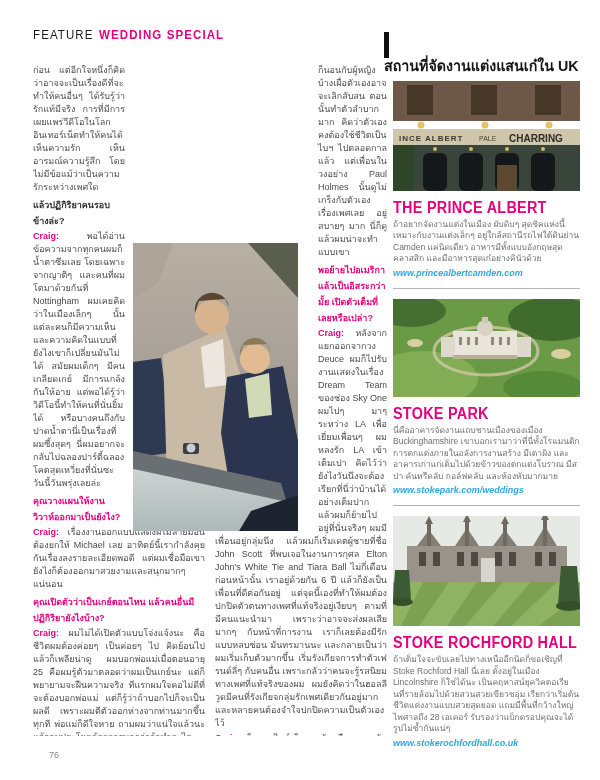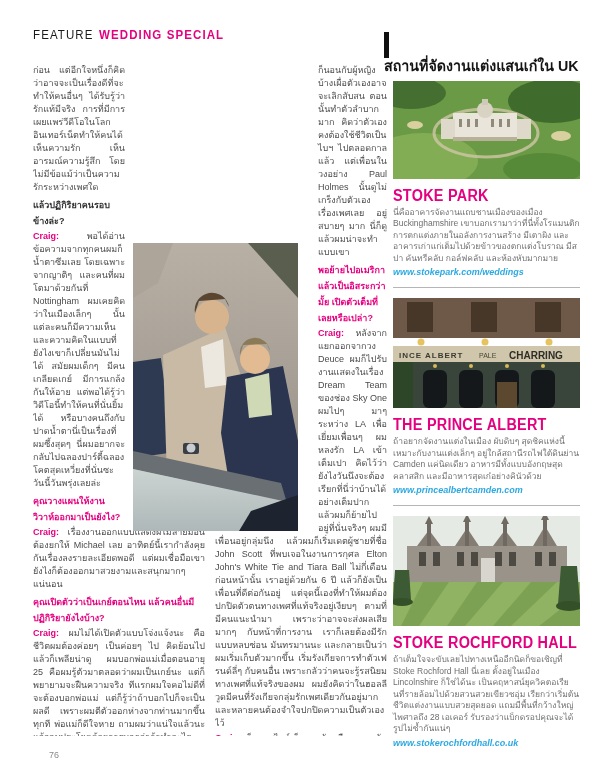--- a/index.html
+++ b/index.html
@@ -105,20 +105,57 @@
     </svg>
   </div>
 
   <div class="sidebar">
     <div class="sb-head">
       <div class="sb-bar"></div>
       <div class="sb-title">สถานที่จัดงานแต่งแสนเก๋ใน UK</div>
     </div>
 
     <div class="venue">
+      <svg class="venue-photo" width="187" height="110" viewBox="0 0 187 110">
+        <rect width="187" height="40" fill="#6e5848"></rect>
+        <rect x="14" y="4" width="26" height="30" fill="#473728"></rect>
+        <rect x="78" y="4" width="26" height="30" fill="#473728"></rect>
+        <rect x="142" y="4" width="26" height="30" fill="#473728"></rect>
+        <g fill="#e6c35f">
+          <circle cx="28" cy="44" r="3.5"></circle>
+            <circle cx="92" cy="44" r="3.5"></circle>
+            <circle cx="156" cy="44" r="3.5"></circle>
+        </g>
+        <rect x="0" y="48" width="187" height="16" fill="#cfc6ac"></rect>
+        <text x="6" y="60" font-size="8" fill="#3c3a30" font-weight="bold" letter-spacing="1">INCE ALBERT</text>
+        <text x="86" y="60" font-size="7" fill="#4a4638">PALE</text>
+        <text x="116" y="61" font-size="10" fill="#2f2d26" font-weight="bold">CHARRING</text>
+        <rect x="0" y="64" width="187" height="46" fill="#39453a"></rect>
+        <rect x="0" y="64" width="20" height="46" fill="#2d4628"></rect>
+        <g fill="#14181a">
+          <rect x="30" y="72" width="24" height="38" rx="6"></rect>
+          <rect x="66" y="72" width="24" height="38" rx="6"></rect>
+          <rect x="102" y="72" width="24" height="38" rx="6"></rect>
+          <rect x="138" y="72" width="24" height="38" rx="6"></rect>
+        </g>
+        <rect x="104" y="84" width="20" height="26" fill="#6e5434" opacity="0.8"></rect>
+        <g fill="#d8b95c">
+            <circle cx="42" cy="68" r="2"></circle>
+            <circle cx="78" cy="68" r="2"></circle>
+            <circle cx="114" cy="68" r="2"></circle>
+            <circle cx="150" cy="68" r="2"></circle>
+          </g>
+      </svg>
+      <h3 class="venue-name">THE PRINCE ALBERT</h3>
+      <p class="venue-desc">ถ้าอยากจัดงานแต่งในเมือง ผับดิบๆ สุดชิคแห่งนี้เหมาะกับงานแต่งเล็กๆ อยู่ใกล้สถานีรถไฟใต้ดินย่าน Camden แค่นิดเดียว อาหารมีทั้งแบบอังกฤษสุดคลาสสิก และมีอาหารสุดเก๋อย่างคินัวด้วย</p>
+      <a href="#" class="venue-url">www.princealbertcamden.com</a>
+      <hr class="divider">
+    </div>
+
+    <div class="venue">
       <svg class="venue-photo" width="187" height="98" viewBox="0 0 187 98">
         <rect width="187" height="98" fill="#6a9a45"></rect>
         <ellipse cx="30" cy="80" rx="55" ry="28" fill="#82ad55"></ellipse>
         <ellipse cx="160" cy="20" rx="45" ry="22" fill="#3f6b2c"></ellipse>
         <ellipse cx="18" cy="12" rx="35" ry="16" fill="#456f31"></ellipse>
         <ellipse cx="150" cy="88" rx="40" ry="16" fill="#578a38"></ellipse>
         <ellipse cx="168" cy="55" rx="10" ry="5" fill="#d9d09f"></ellipse>
         <ellipse cx="22" cy="44" rx="8" ry="4" fill="#d9d09f"></ellipse>
         <ellipse cx="93" cy="52" rx="52" ry="24" fill="none" stroke="#cfc7a6" stroke-width="3" opacity="0.8"></ellipse>
         <rect x="60" y="32" width="64" height="26" fill="#e9e5da"></rect>
@@ -137,57 +174,20 @@
         <rect x="60" y="56" width="64" height="4" fill="#b9b09a"></rect>
       </svg>
       <h3 class="venue-name">STOKE PARK</h3>
       <p class="venue-desc">นี่คืออาคารจัดงานแถบชานเมืองของเมือง Buckinghamshire เขาบอกเรามาว่าที่นี่ทั้งโรแมนติก การตกแต่งภายในอลังการงานสร้าง มีเตาผิง และอาคารเก่าแก่เต็มไปด้วยข้าวของตกแต่งโบราณ มีสปา คันทรีคลับ กอล์ฟคลับ และห้องหับมากมาย</p>
       <a href="#" class="venue-url">www.stokepark.com/weddings</a>
       <hr class="divider">
     </div>
 
     <div class="venue">
       <svg class="venue-photo" width="187" height="110" viewBox="0 0 187 110">
-        <rect width="187" height="40" fill="#6e5848"></rect>
-        <rect x="14" y="4" width="26" height="30" fill="#473728"></rect>
-        <rect x="78" y="4" width="26" height="30" fill="#473728"></rect>
-        <rect x="142" y="4" width="26" height="30" fill="#473728"></rect>
-        <g fill="#e6c35f">
-          <circle cx="28" cy="44" r="3.5"></circle>
-            <circle cx="92" cy="44" r="3.5"></circle>
-            <circle cx="156" cy="44" r="3.5"></circle>
-        </g>
-        <rect x="0" y="48" width="187" height="16" fill="#cfc6ac"></rect>
-        <text x="6" y="60" font-size="8" fill="#3c3a30" font-weight="bold" letter-spacing="1">INCE ALBERT</text>
-        <text x="86" y="60" font-size="7" fill="#4a4638">PALE</text>
-        <text x="116" y="61" font-size="10" fill="#2f2d26" font-weight="bold">CHARRING</text>
-        <rect x="0" y="64" width="187" height="46" fill="#39453a"></rect>
-        <rect x="0" y="64" width="20" height="46" fill="#2d4628"></rect>
-        <g fill="#14181a">
-          <rect x="30" y="72" width="24" height="38" rx="6"></rect>
-          <rect x="66" y="72" width="24" height="38" rx="6"></rect>
-          <rect x="102" y="72" width="24" height="38" rx="6"></rect>
-          <rect x="138" y="72" width="24" height="38" rx="6"></rect>
-        </g>
-        <rect x="104" y="84" width="20" height="26" fill="#6e5434" opacity="0.8"></rect>
-        <g fill="#d8b95c">
-            <circle cx="42" cy="68" r="2"></circle>
-            <circle cx="78" cy="68" r="2"></circle>
-            <circle cx="114" cy="68" r="2"></circle>
-            <circle cx="150" cy="68" r="2"></circle>
-          </g>
-      </svg>
-      <h3 class="venue-name">THE PRINCE ALBERT</h3>
-      <p class="venue-desc">ถ้าอยากจัดงานแต่งในเมือง ผับดิบๆ สุดชิคแห่งนี้เหมาะกับงานแต่งเล็กๆ อยู่ใกล้สถานีรถไฟใต้ดินย่าน Camden แค่นิดเดียว อาหารมีทั้งแบบอังกฤษสุดคลาสสิก และมีอาหารสุดเก๋อย่างคินัวด้วย</p>
-      <a href="#" class="venue-url">www.princealbertcamden.com</a>
-      <hr class="divider">
-    </div>
-
-    <div class="venue">
-      <svg class="venue-photo" width="187" height="110" viewBox="0 0 187 110">
         <rect width="187" height="66" fill="#e6eae5"></rect>
         <rect x="14" y="30" width="160" height="36" fill="#9a9389"></rect>
         <g fill="#847d73">
           <polygon points="24,30 36,14 48,30"></polygon>
           <polygon points="62,30 74,12 86,30"></polygon>
           <polygon points="100,30 112,14 124,30"></polygon>
           <polygon points="140,30 152,10 164,30"></polygon>
         </g>
         <g fill="#6f6962">
           <rect x="34" y="6" width="4" height="24"></rect>

